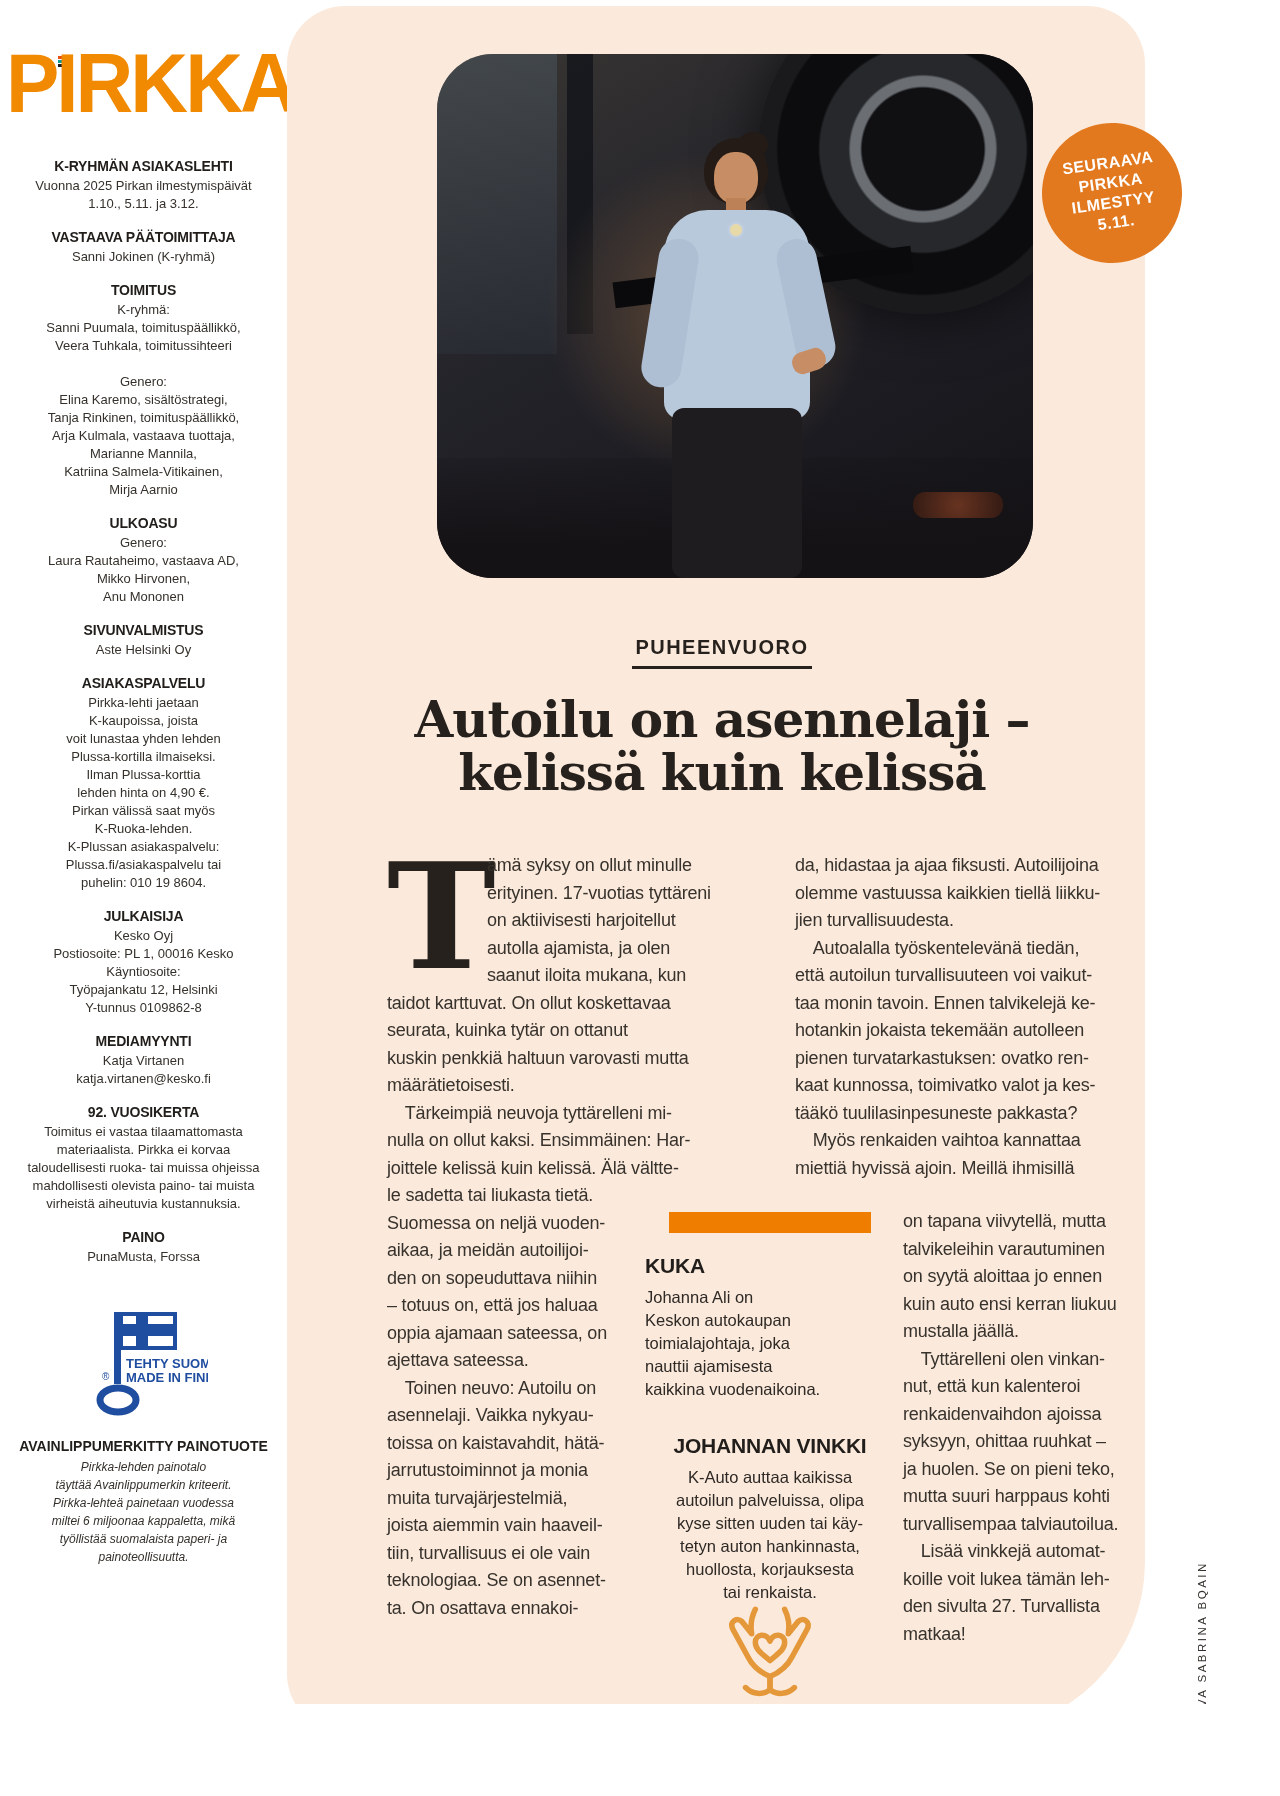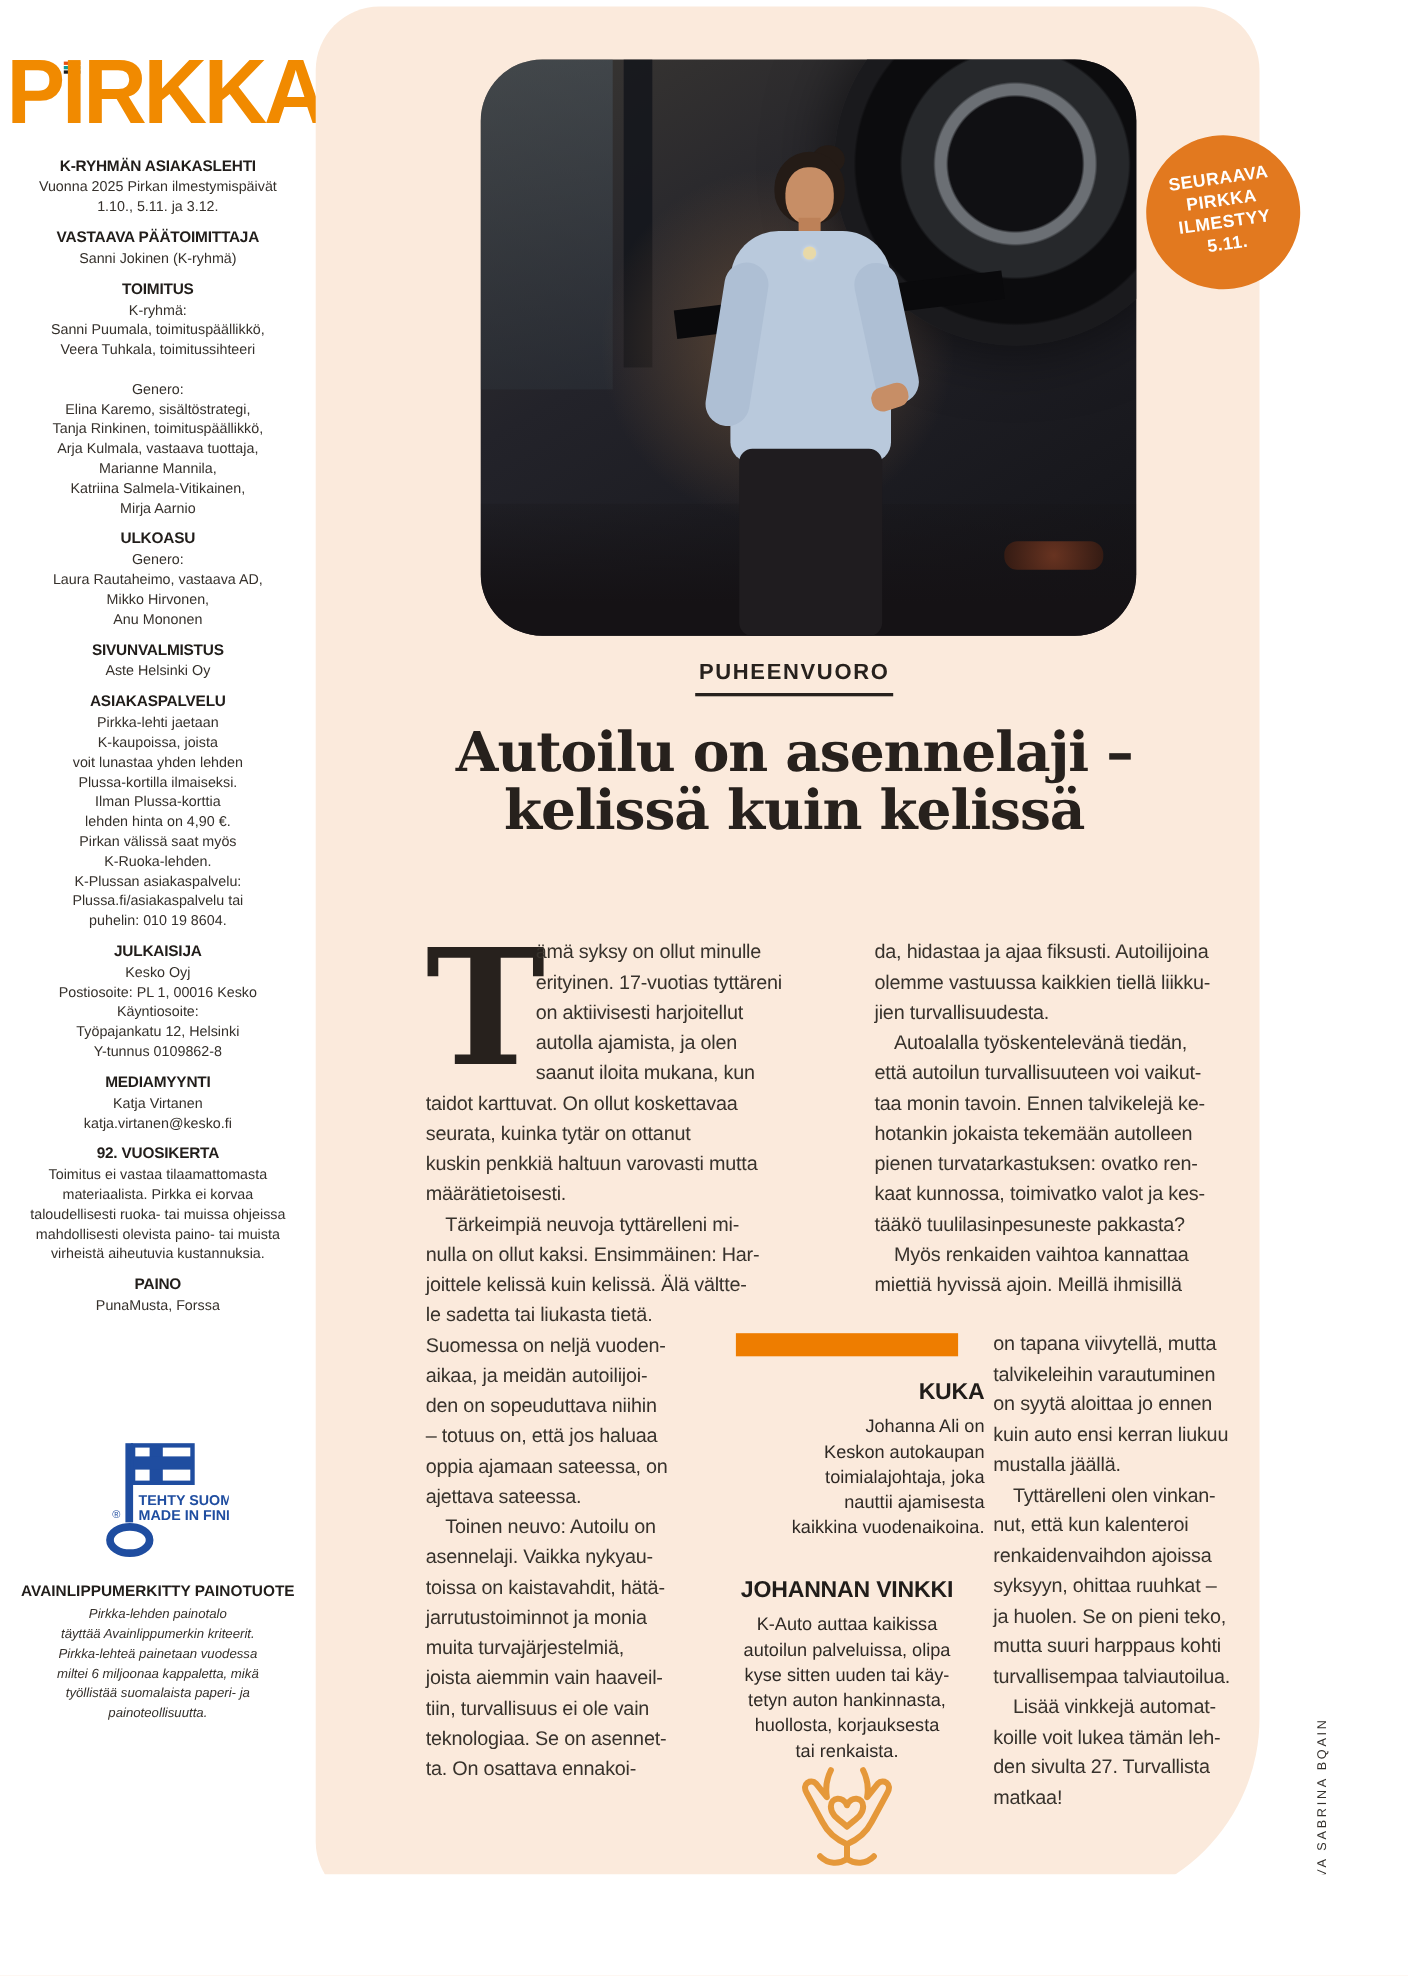--- a/index.html
+++ b/index.html
@@ -10,21 +10,21 @@
   .printmarks{position:absolute;left:58px;top:56px;width:15px;height:12px;display:flex;flex-direction:column;gap:1px;}
   .printmarks div{height:3px;width:100%;}
   .pm1{background:#e8500f;} .pm2{background:#0f9a94;} .pm3{background:#1c1c1c;}
 
   .logo{position:absolute;left:6px;top:44px;width:282px;text-align:center;
         font-size:80px;font-weight:800;letter-spacing:-3px;color:#f18a00;
         transform:scaleY(1.04);line-height:1;}
 
   .masthead{position:absolute;left:0;top:142px;width:287px;text-align:center;}
   .mast-section{margin-bottom:10px;}
-  .mast-section h3{margin:0 0 3px 0;font-size:14px;font-weight:700;letter-spacing:-0.2px;color:#211d1a;}
+  .mast-section h3{margin:16px 0 3px 0;font-size:14px;font-weight:700;letter-spacing:-0.2px;color:#211d1a;}
   .mast-section .mbody{font-size:13px;line-height:18px;color:#35302b;white-space:pre;}
 
   .finflag{position:absolute;left:78px;top:1308px;width:130px;height:110px;}
   .avain{position:absolute;left:0;top:1438px;width:287px;text-align:center;}
   .avain h3{margin:0 0 4px 0;font-size:14px;font-weight:700;color:#211d1a;}
   .avain .mbody{font-size:12px;line-height:18px;color:#35302b;white-space:pre;font-style:italic;}
 
   
   .panel{position:absolute;left:287px;top:6px;width:858px;height:1726px;
          background:#fbeadc;border-radius:58px;border-bottom-right-radius:170px;}
@@ -53,37 +53,37 @@
   .w-hand{position:absolute;left:150px;top:212px;width:34px;height:22px;border-radius:10px;background:#c78e66;transform:rotate(-18deg);}
   .w-neckl{position:absolute;left:88px;top:86px;width:12px;height:12px;border-radius:50%;background:#e8d9a8;box-shadow:0 0 4px #fff6;}
   .w-skirt{position:absolute;left:30px;top:270px;width:130px;height:170px;border-radius:12px;background:#1f1c1f;}
 
   
   .badge{position:absolute;left:755px;top:117px;width:140px;height:140px;border-radius:50%;
          background:#e2791f;display:flex;align-items:center;justify-content:center;transform:rotate(-8deg);}
   .badge .btxt{color:#fff;font-weight:700;font-size:16px;line-height:20px;text-align:center;letter-spacing:.5px;white-space:pre-line;}
 
   
-  .headwrap{position:absolute;left:85px;top:594px;width:700px;text-align:center;}
+  .headwrap{position:absolute;left:85px;top:630px;width:700px;text-align:center;}
   .kicker{display:inline-block;font-size:20px;font-weight:700;letter-spacing:1.5px;color:#27211d;
           border-bottom:3px solid #27211d;padding:0 3px 7px 3px;}
   .title{margin-top:24px;font-family:"DejaVu Serif","Liberation Serif",serif;font-weight:700;
          font-size:50px;line-height:53px;color:#27211d;white-space:pre-line;letter-spacing:-1px;}
 
   
   .bodytext{font-size:18px;line-height:27.5px;color:#37322c;letter-spacing:-0.2px;white-space:pre;}
   .col1{position:absolute;left:100px;top:846px;width:395px;}
   .dropcap{float:left;font-family:"DejaVu Serif","Liberation Serif",serif;font-weight:700;
            font-size:146px;line-height:118px;width:96px;color:#27211d;margin:6px 4px 6px 0;}
   .col3{position:absolute;left:508px;top:846px;width:360px;}
   .col3b{margin-left:108px;margin-top:26px;}
 
   
   .kukabar{position:absolute;left:382px;top:1206px;width:202px;height:21px;background:#ee7d00;}
-  .kuka{position:absolute;left:358px;top:1248px;width:250px;text-align:right;}
+  .kuka{position:absolute;left:358px;top:1248px;width:250px;text-align:left;}
   .kuka h4,.vinkki h4{margin:0 0 8px 0;font-size:21px;font-weight:700;color:#211d1a;letter-spacing:-0.2px;}
   .kbody{font-size:16.5px;font-weight:400;line-height:23px;color:#2e2925;white-space:pre;}
   .vinkki{position:absolute;left:358px;top:1428px;width:250px;text-align:center;}
   .hearticon{position:absolute;left:418px;top:1596px;width:130px;height:110px;}
 
   
   .credit{position:absolute;left:1196px;top:1548px;height:180px;
           writing-mode:vertical-rl;transform:rotate(180deg);
           font-size:11.5px;letter-spacing:2.5px;color:#33302c;}
   .footer{position:absolute;right:16px;top:1748px;font-size:16px;font-weight:700;color:#211d1a;}

